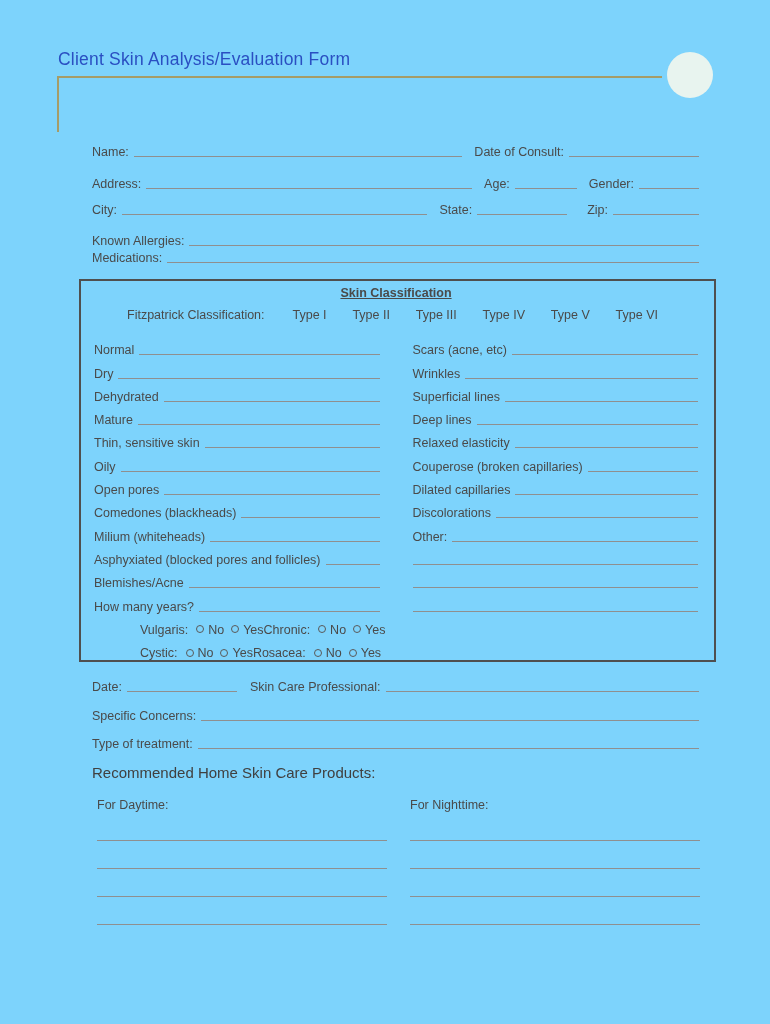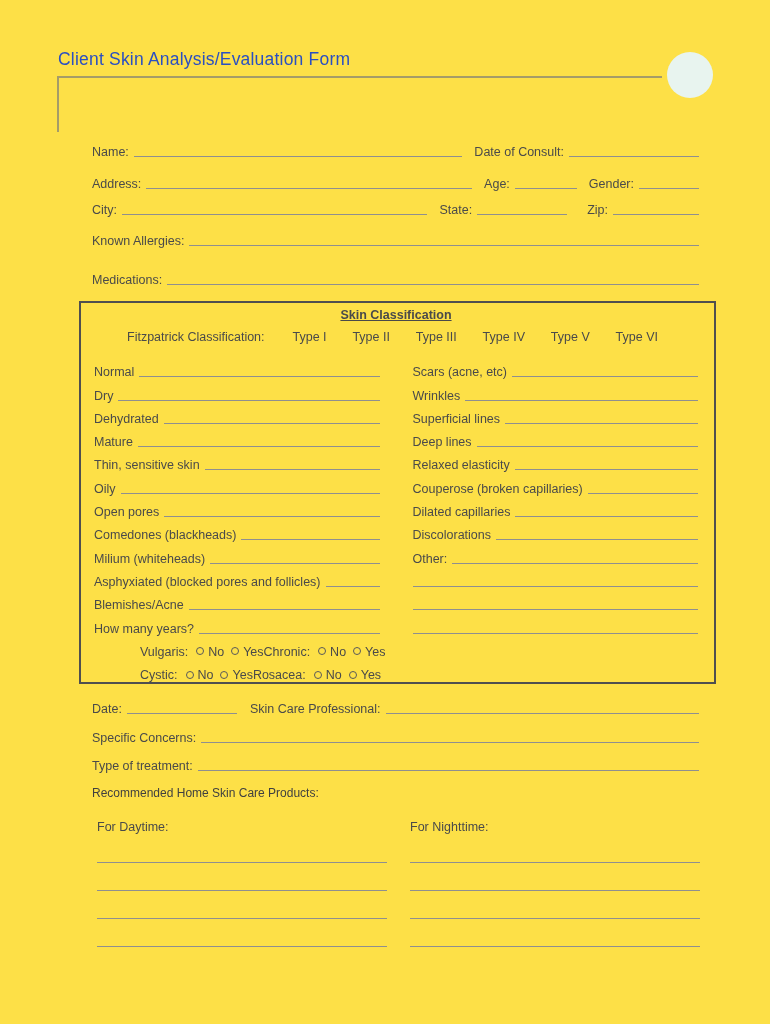--- a/index.html
+++ b/index.html
@@ -6,40 +6,40 @@
     --title-blue:#2a4fc2;
     --rule-olive:#a59c68;
     --corner-circle:#e8f4ef;
     --ink:#4a4a4a;
     --blank-line:#8f8f8f;
     --box-border:#4f4f4f;
   }
   *{box-sizing:border-box;margin:0;padding:0;}
   html,body{background:#ffffff;}
   body{font-family:"Liberation Sans","DejaVu Sans",sans-serif;color:var(--ink);}
-  .page{position:relative;width:770px;height:1024px;background:#fde047;overflow:hidden;}
+  .page{position:relative;width:770px;height:1024px;background:#7dd3fc;overflow:hidden;}
 
   
   .page-title{position:absolute;left:58px;top:49px;font-size:17.5px;font-weight:normal;color:var(--title-blue);letter-spacing:.2px;}
   .title-rule{position:absolute;left:57px;top:76px;width:605px;height:2px;background:var(--rule-olive);}
   .title-tick{position:absolute;left:57px;top:76px;width:2px;height:56px;background:var(--rule-olive);}
   .corner-circle{position:absolute;left:667px;top:52px;width:46px;height:46px;border-radius:50%;background:var(--corner-circle);}
 
   .content{position:absolute;left:12px;top:0;width:770px;padding:0 83px 0 80px;font-size:12.5px;}
 
   .frow{display:flex;align-items:flex-end;height:17px;}
   .frow .lbl{white-space:nowrap;margin-right:5px;}
   .fill-line{flex:1;border-bottom:1px solid var(--blank-line);margin-bottom:2px;height:10px;}
   .wline{border-bottom:1px solid var(--blank-line);margin-bottom:2px;height:10px;}
 
   .r-name{margin-top:142px;}
   .r-address{margin-top:15px;}
   .r-city{margin-top:9px;}
   .r-allerg{margin-top:14px;}
-  .r-meds{margin-top:22px;}
+  .r-meds{margin-top:0;}
   .gap-l{margin-left:12px;}
 
   
   .class-box{margin:14px -17px 0 -13px;border:2px solid var(--box-border);height:383px;padding:5px 16px 8px 13px;}
   .class-head{text-align:center;font-weight:bold;text-decoration:underline;font-size:12.5px;}
   .fitz-row{display:flex;align-items:baseline;margin-top:8px;padding-left:33px;padding-right:40px;}
   .fitz-label{white-space:nowrap;}
   .fitz-types{flex:1;display:flex;justify-content:space-between;margin-left:28px;}
   .cols{display:flex;gap:33px;margin-top:12px;}
   .col{flex:1;min-width:0;}
@@ -52,21 +52,21 @@
   .radio{display:inline-block;width:8px;height:8px;border:1.4px solid #5a5a5a;border-radius:50%;margin:0 4px 1px 7px;}
   .acne-q{margin-right:1px;}
 
   
   .r-date{margin-top:15px;}
   .date-line{width:110px;border-bottom:1px solid var(--blank-line);margin-bottom:2px;height:10px;}
   .prof-lbl{margin-left:13px;}
   .r-concerns{margin-top:12px;}
   .r-treatment{margin-top:11px;}
   .r-notes{margin-top:12px;}
-  .r-recommend{margin-top:13px;height:17px;font-size:12px;color:#404040;}
+  .r-recommend{margin-top:13px;height:17px;font-size:15px;color:#404040;}
   .prod-cols{display:flex;gap:23px;margin-top:17px;margin-left:5px;margin-right:-1px;}
   .prod-col{flex:1;min-width:0;}
   .prod-head{height:17px;}
   .prod-line{height:28px;border-bottom:1px solid var(--blank-line);}
   .prod-lines .prod-line:first-child{height:26px;}
 </style>
 </head>
 <body>
 
 <div class="page">

